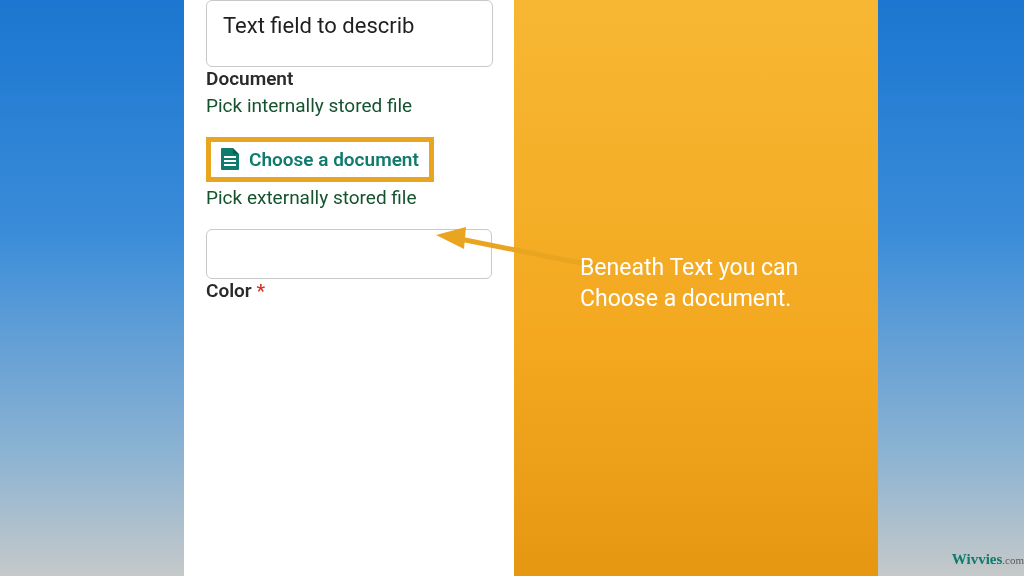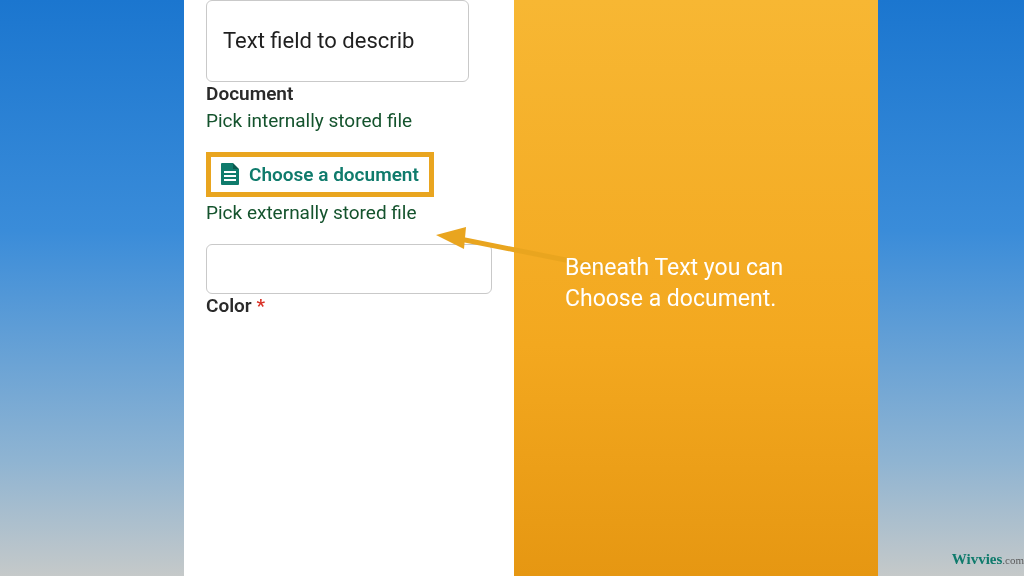--- a/index.html
+++ b/index.html
@@ -16,23 +16,23 @@
     left: 184px;
     top: 0;
     width: 330px;
     height: 576px;
     background: #ffffff;
     padding: 0 0 0 22px;
   }
   .text-field-box {
     border: 1px solid #c9c9c9;
     border-radius: 6px;
-    padding: 27px 8px 28px 16px;
+    padding: 12px 8px 28px 16px;
     margin-top: 0;
-    width: 263px;
+    width: 287px;
     font-size: 22px;
     color: #1f1f1f;
   }
   .section-label {
     font-size: 19px;
     font-weight: 600;
     color: #2a2a2a;
   }
   .section-hint {
     font-size: 19px;
@@ -91,21 +91,21 @@
   .right-panel {
     position: absolute;
     left: 514px;
     top: 0;
     width: 364px;
     height: 576px;
     background: linear-gradient(180deg, #f7b733 0%, #f3a81f 60%, #e69712 100%);
   }
   .callout-text {
     position: absolute;
-    left: 565px;
+    left: 580px;
     top: 252px;
     color: #ffffff;
     font-size: 23px;
     line-height: 1.35;
     font-weight: 400;
   }
   .arrow-svg {
     position: absolute;
     left: 436px;
     top: 223px;

